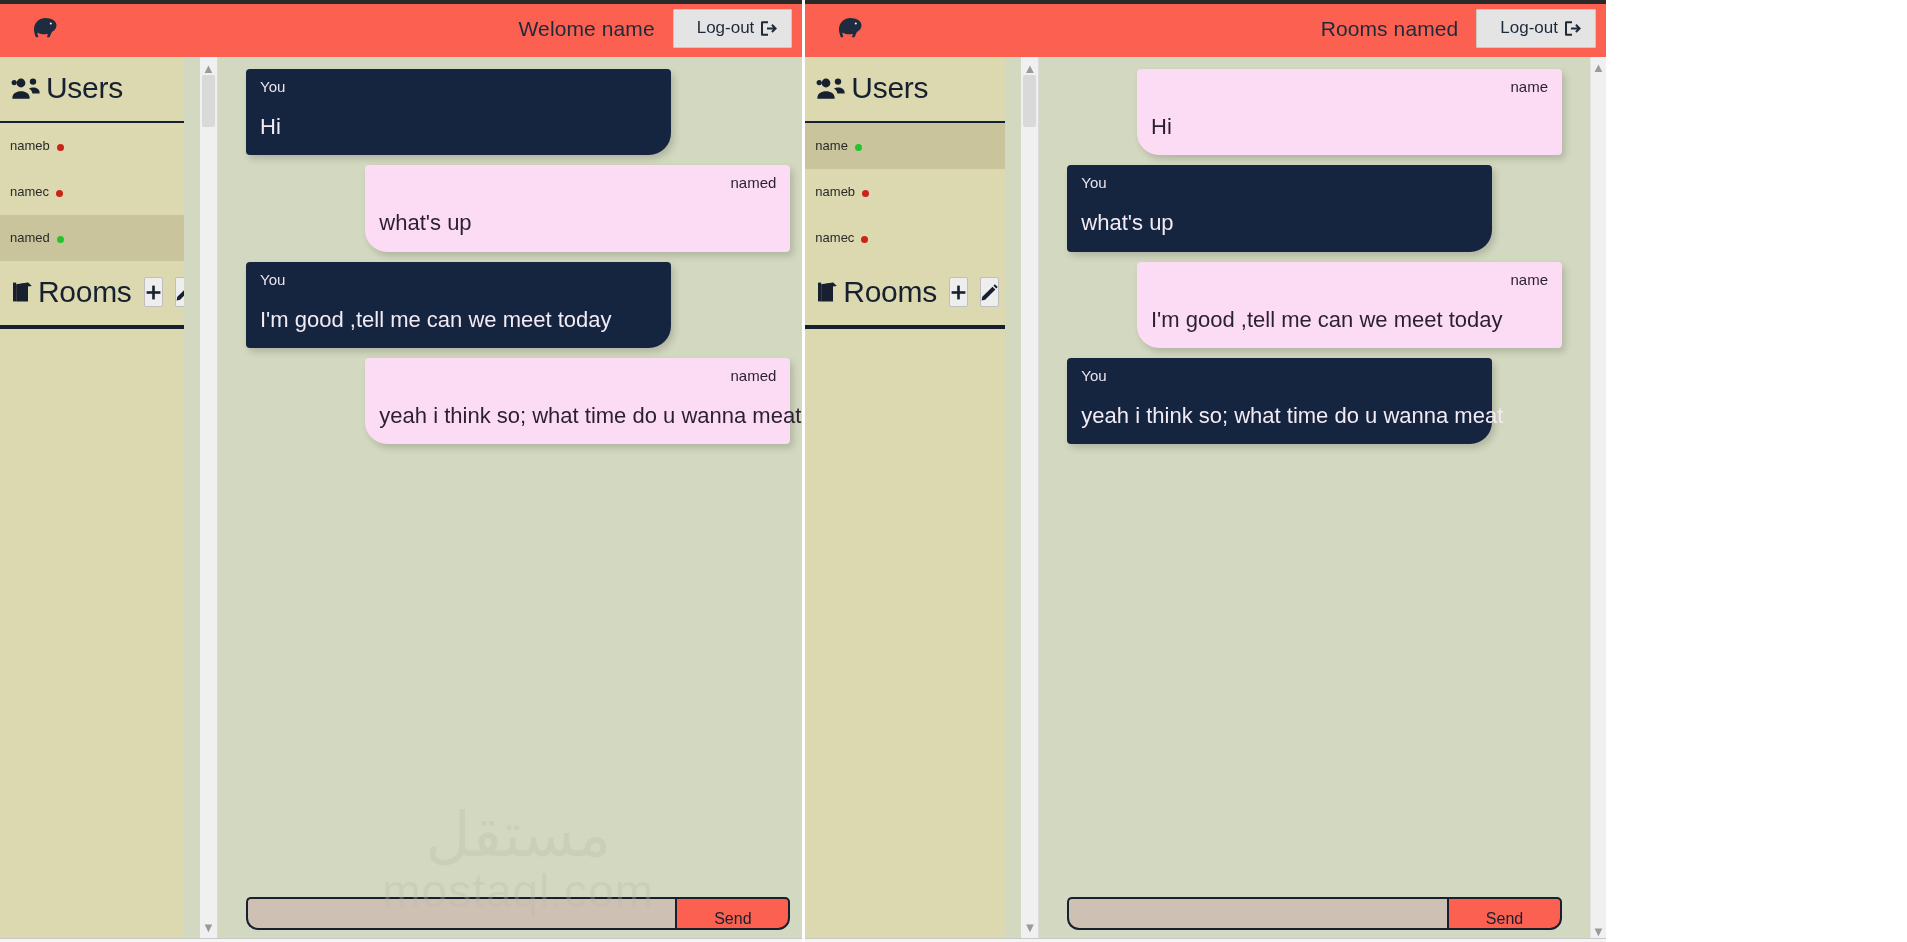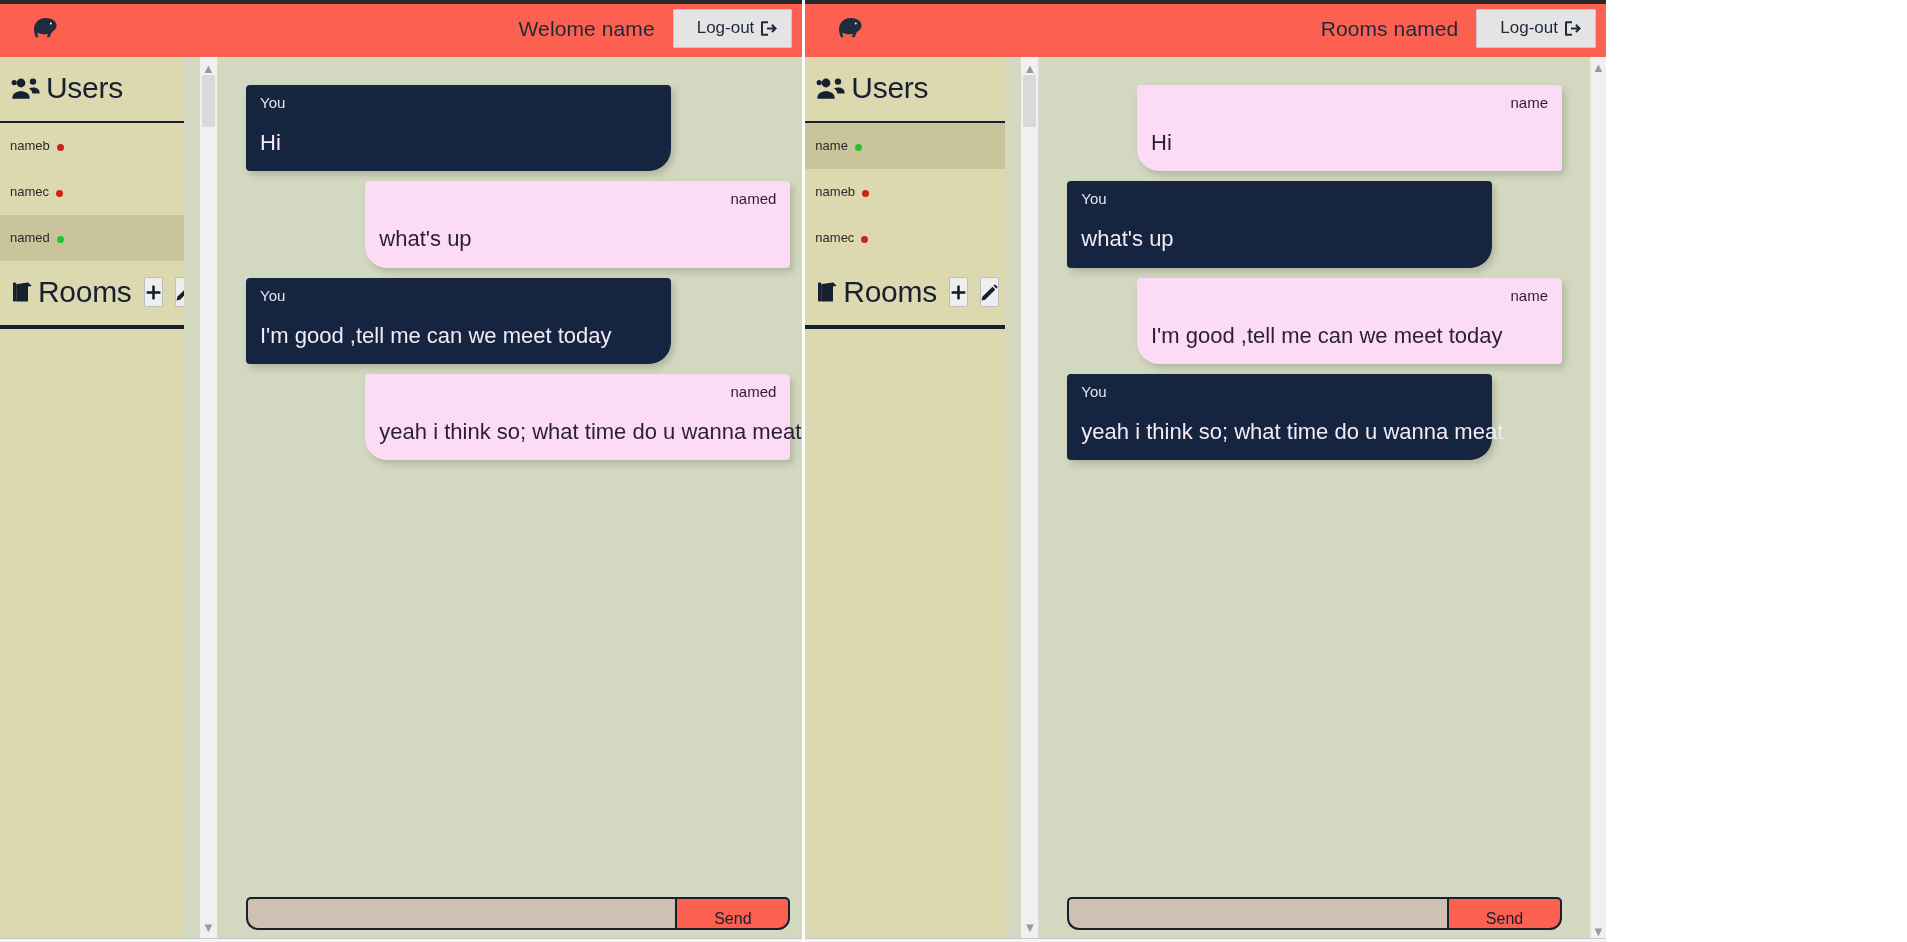--- a/index.html
+++ b/index.html
@@ -169,21 +169,21 @@
     flex: 1 1 auto;
     min-width: 0;
     display: flex;
     flex-direction: column;
     background: #d3d8c0;
     position: relative;
     overflow: hidden;
   }
   .messages {
     flex: 1 1 auto;
-    padding: 28px 12px 0 12px;
+    padding: 12px 12px 0 12px;
     overflow: hidden;
     position: relative;
   }
   .msg-row { display: flex; margin-bottom: 10px; }
   .msg-row.out { justify-content: flex-start; }
   .msg-row.in  { justify-content: flex-end; }
 
   .bubble {
     width: 425px;
     max-width: 92%;
@@ -431,20 +431,24 @@
             </div>
           </div>
           <div class="msg-row in">
             <div class="bubble in">
               <span class="sender">named</span>
               <span class="text">yeah i think so; what time do u wanna meat</span>
             </div>
           </div>
         </div>
 
+        <div class="watermark">
+          <div class="wm-ar">مستقل</div>
+          <div class="wm-en">mostaql.com</div>
+        </div>
 
         <div class="composer">
           <input class="msg-input" type="text" value="" placeholder="" style="">
           <button class="send-btn">Send</button>
         </div>
       </div>
     </div>
     <div class="bottom-strip"></div>
   </section>
 

